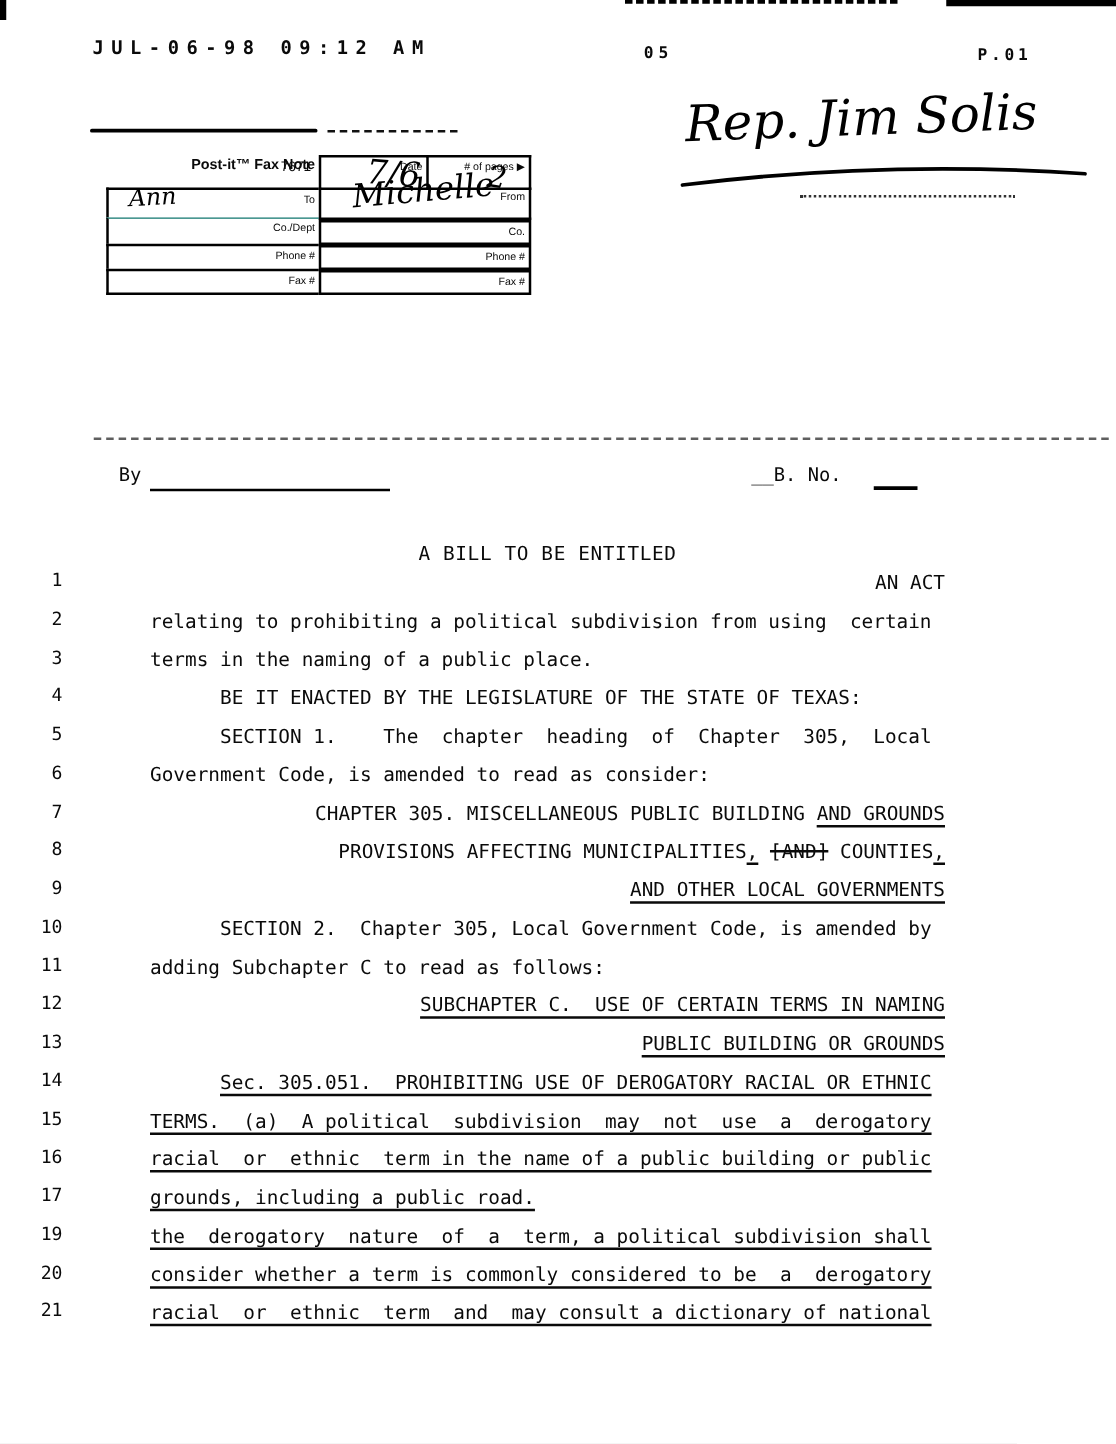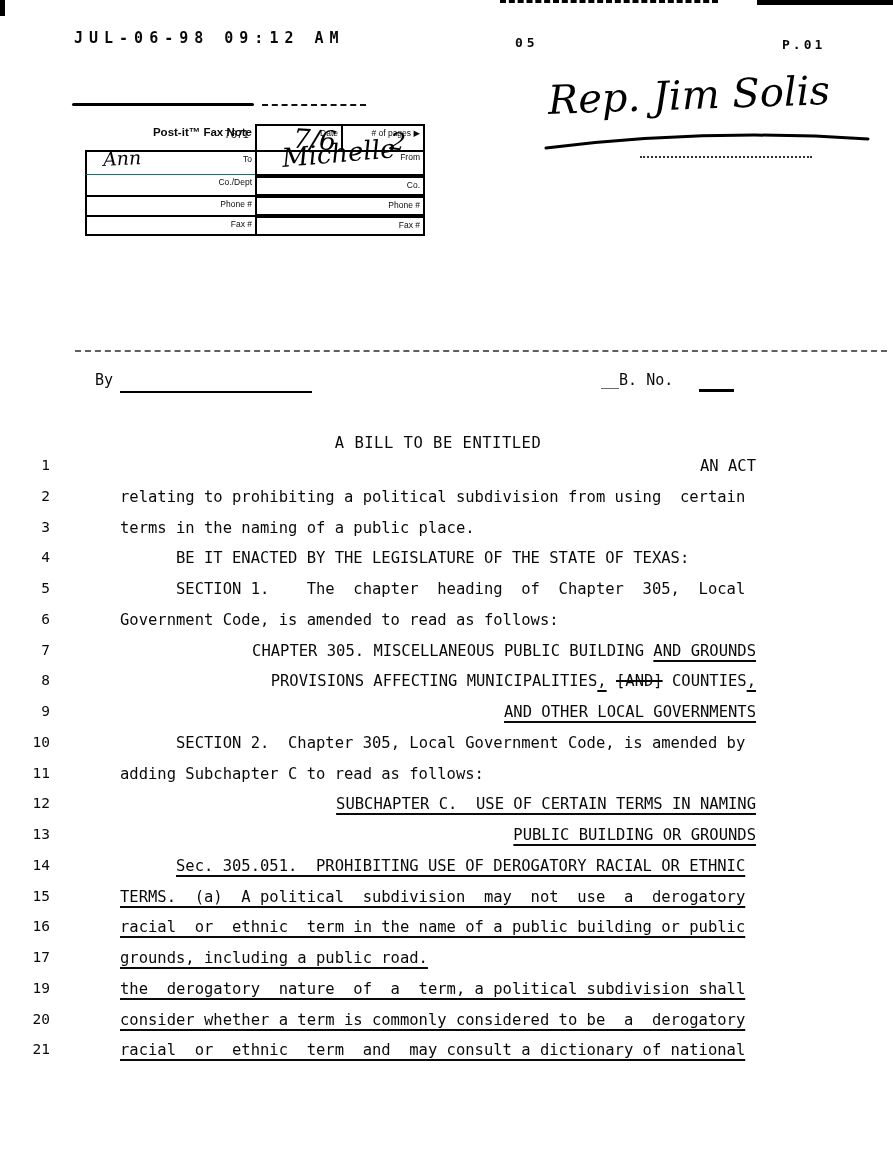--- a/index.html
+++ b/index.html
@@ -130,21 +130,21 @@
       <div class="bill-line">
         <span class="line-num">4</span>
         <span class="line-text indent"><span>BE IT ENACTED BY THE LEGISLATURE OF THE STATE OF TEXAS:</span></span>
       </div>
       <div class="bill-line">
         <span class="line-num">5</span>
         <span class="line-text indent"><span>SECTION 1.    The  chapter  heading  of  Chapter  305,  Local</span></span>
       </div>
       <div class="bill-line">
         <span class="line-num">6</span>
-        <span class="line-text"><span>Government Code, is amended to read as follows:</span></span>
+        <span class="line-text"><span>Government Code, is amended to read as consider:</span></span>
       </div>
       <div class="bill-line">
         <span class="line-num">7</span>
         <span class="line-text center"><span>CHAPTER 305. MISCELLANEOUS PUBLIC BUILDING </span><span class="u">AND GROUNDS</span></span>
       </div>
       <div class="bill-line">
         <span class="line-num">8</span>
         <span class="line-text center"><span>PROVISIONS AFFECTING MUNICIPALITIES</span><span class="u">,</span><span> </span><span class="strike">[AND]</span><span> COUNTIES</span><span class="u">,</span></span>
       </div>
       <div class="bill-line">

